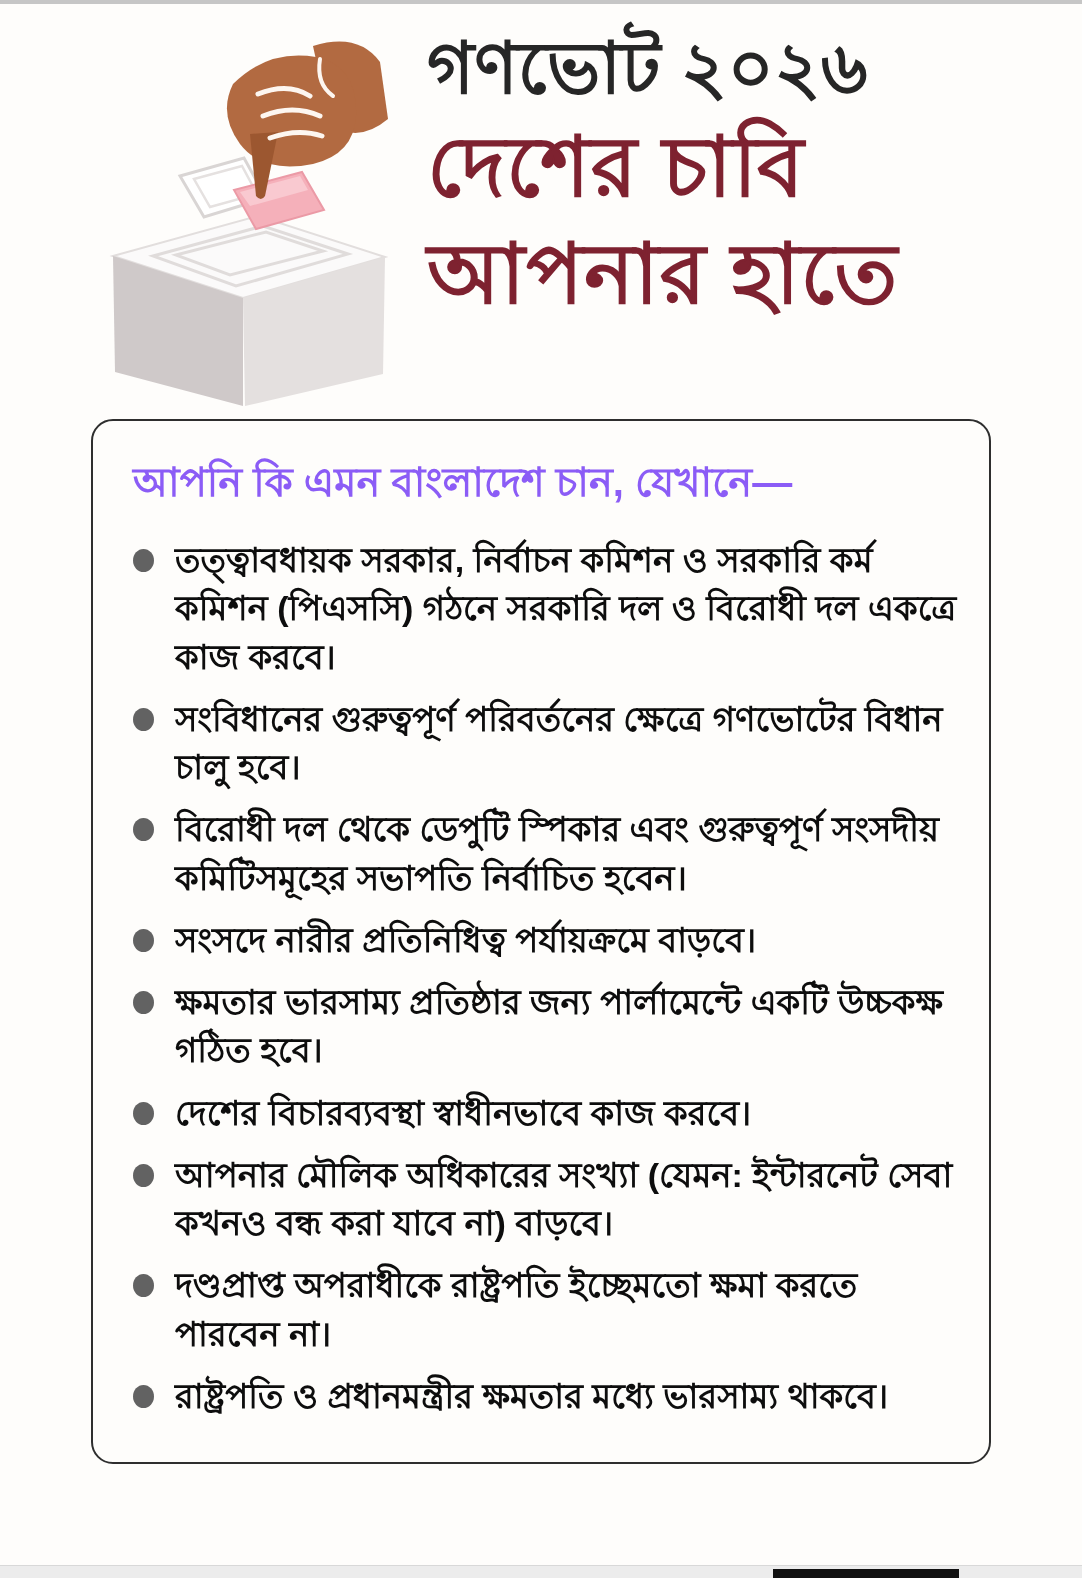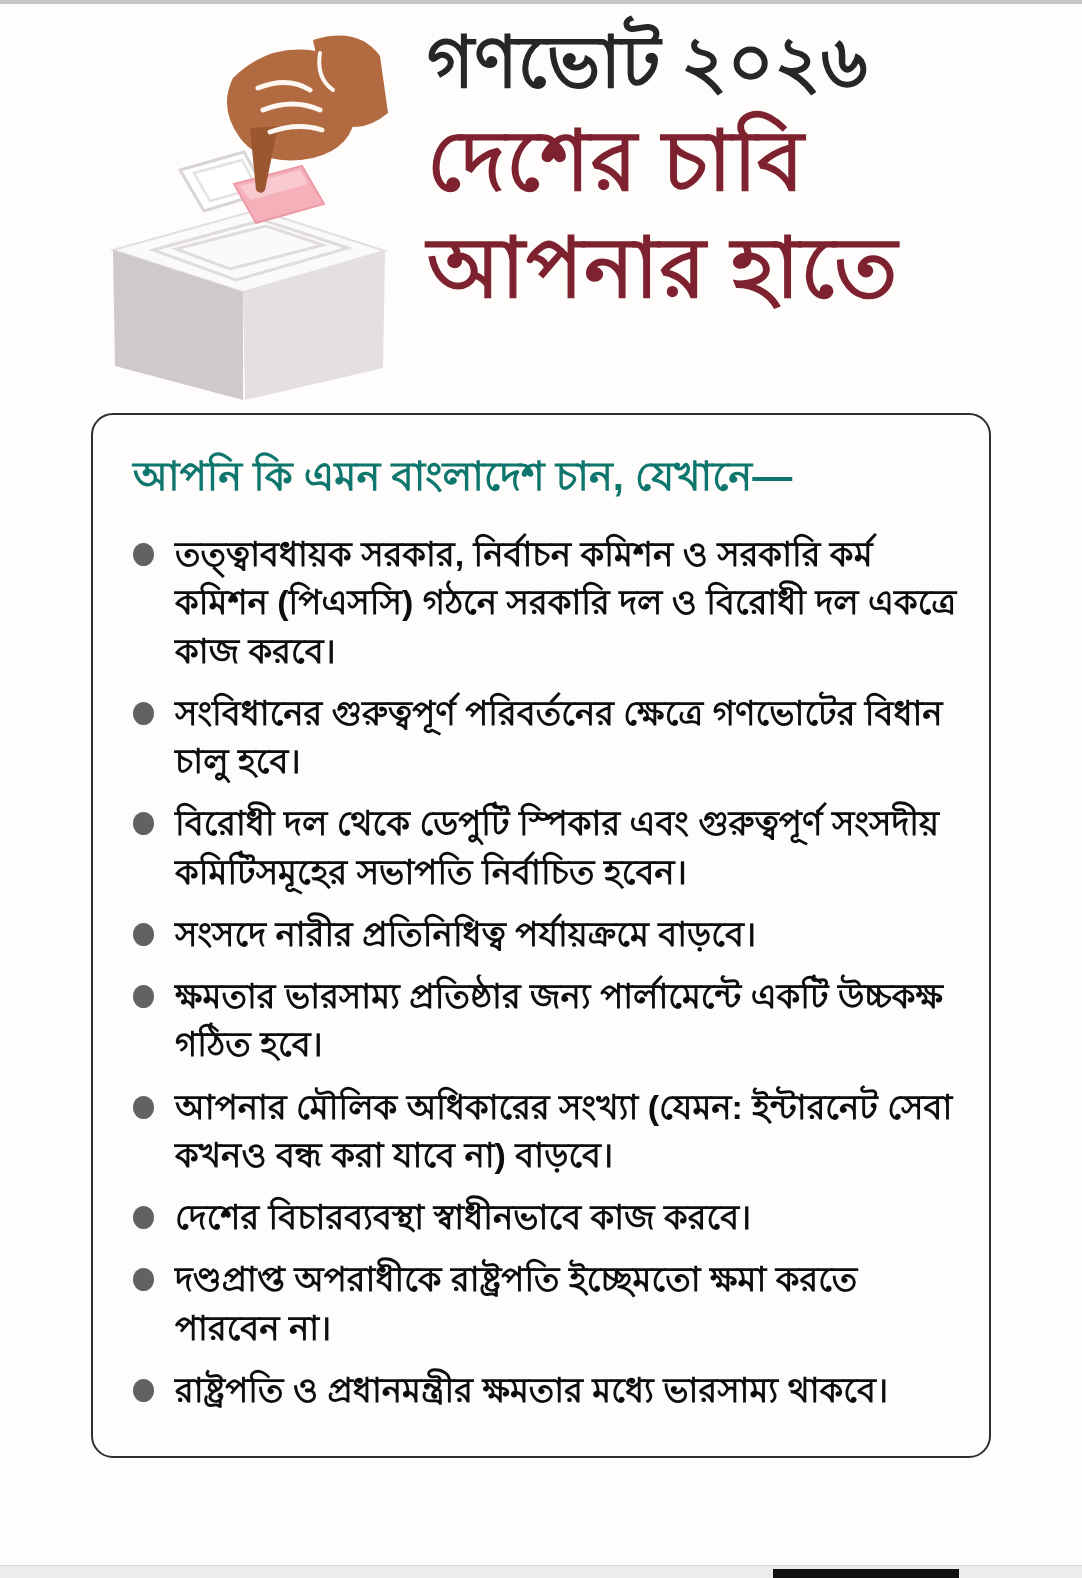--- a/index.html
+++ b/index.html
@@ -8,35 +8,35 @@
     background:#fefdfb;
     font-family:"Liberation Sans",sans-serif;
     color:#101010;
     position:relative;
     overflow:hidden;
   }
   .top-edge{position:absolute;top:0;left:0;width:100%;height:4px;background:#c6c6c6;}
   .poster{position:relative;width:100%;height:100%;}
 
   
-  .header{display:flex;align-items:flex-start;padding:18px 10px 0 58px;}
+  .header{display:flex;align-items:flex-start;padding:24px 10px 0 58px;}
   .illustration{width:345px;height:385px;flex:0 0 auto;}
   .titles{margin-left:24px;margin-top:2px;}
   .title-black{font-size:72px;font-weight:bold;color:#262626;line-height:1.18;white-space:nowrap;}
   .slogan{color:#7e2230;font-size:84px;font-weight:400;line-height:1.2;white-space:nowrap;
           -webkit-text-stroke:2.5px #7e2230;letter-spacing:1px;margin-top:6px;}
 
   
   .box{
     width:900px;margin:10px auto 0;
     border:2px solid #2e2e2e;border-radius:22px;
     padding:26px 26px 28px 38px;
     background:transparent;box-sizing:border-box;
   }
-  .box-heading{font-size:40px;font-weight:bold;color:#0f766e;margin:4px 0 18px 2px;}
+  .box-heading{font-size:40px;font-weight:bold;color:#8b5cf6;margin:4px 0 18px 2px;}
   ul.bullets{list-style:none;margin:0;padding:0;}
   ul.bullets li{
     position:relative;padding-left:44px;
     font-size:34px;font-weight:bold;line-height:1.42;
     color:#0d0d0d;margin-bottom:14px;
   }
   .dot{
     position:absolute;left:2px;top:13px;
     width:21px;height:23px;border-radius:50%;
     background:#626262;display:inline-block;
@@ -92,22 +92,22 @@
 
   <div class="box">
     <div class="box-heading">আপনি কি এমন বাংলাদেশ চান, যেখানে—</div>
 
     <ul class="bullets">
       <li><span class="dot"></span><span>তত্ত্বাবধায়ক সরকার, নির্বাচন কমিশন ও সরকারি কর্ম কমিশন (পিএসসি) গঠনে সরকারি দল ও বিরোধী দল একত্রে কাজ করবে।</span></li>
       <li><span class="dot"></span><span>সংবিধানের গুরুত্বপূর্ণ পরিবর্তনের ক্ষেত্রে গণভোটের বিধান চালু হবে।</span></li>
       <li><span class="dot"></span><span>বিরোধী দল থেকে ডেপুটি স্পিকার এবং গুরুত্বপূর্ণ সংসদীয় কমিটিসমূহের সভাপতি নির্বাচিত হবেন।</span></li>
       <li><span class="dot"></span><span>সংসদে নারীর প্রতিনিধিত্ব পর্যায়ক্রমে বাড়বে।</span></li>
       <li><span class="dot"></span><span>ক্ষমতার ভারসাম্য প্রতিষ্ঠার জন্য পার্লামেন্টে একটি উচ্চকক্ষ গঠিত হবে।</span></li>
+      <li><span class="dot"></span><span>দেশের বিচারব্যবস্থা স্বাধীনভাবে কাজ করবে।</span></li>
       <li><span class="dot"></span><span>আপনার মৌলিক অধিকারের সংখ্যা (যেমন: ইন্টারনেট সেবা কখনও বন্ধ করা যাবে না) বাড়বে।</span></li>
-      <li><span class="dot"></span><span>দেশের বিচারব্যবস্থা স্বাধীনভাবে কাজ করবে।</span></li>
       <li><span class="dot"></span><span>দণ্ডপ্রাপ্ত অপরাধীকে রাষ্ট্রপতি ইচ্ছেমতো ক্ষমা করতে পারবেন না।</span></li>
       <li><span class="dot"></span><span>রাষ্ট্রপতি ও প্রধানমন্ত্রীর ক্ষমতার মধ্যে ভারসাম্য থাকবে।</span></li>
     </ul>
 
   </div>
 
   <div class="bottom-strip">
     <div class="bottom-bar"></div>
   </div>
 </div>

